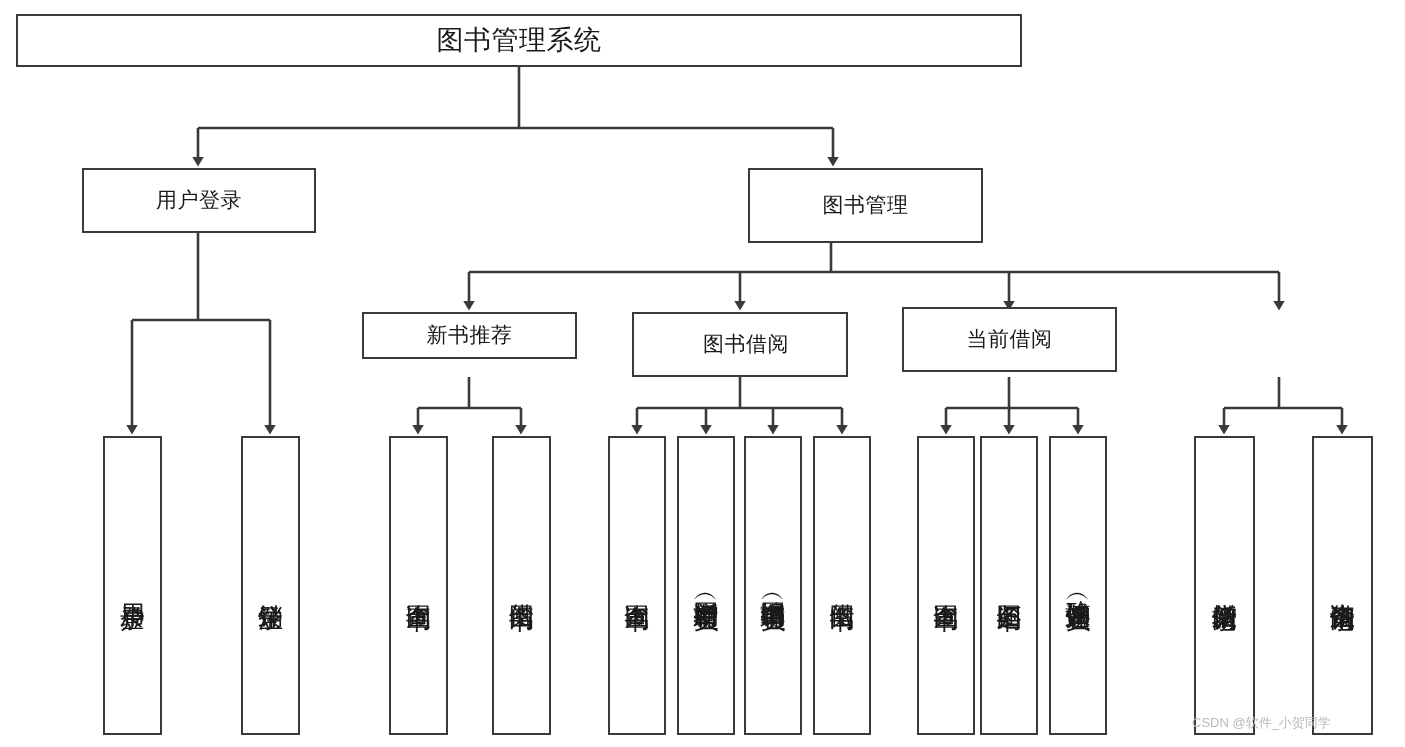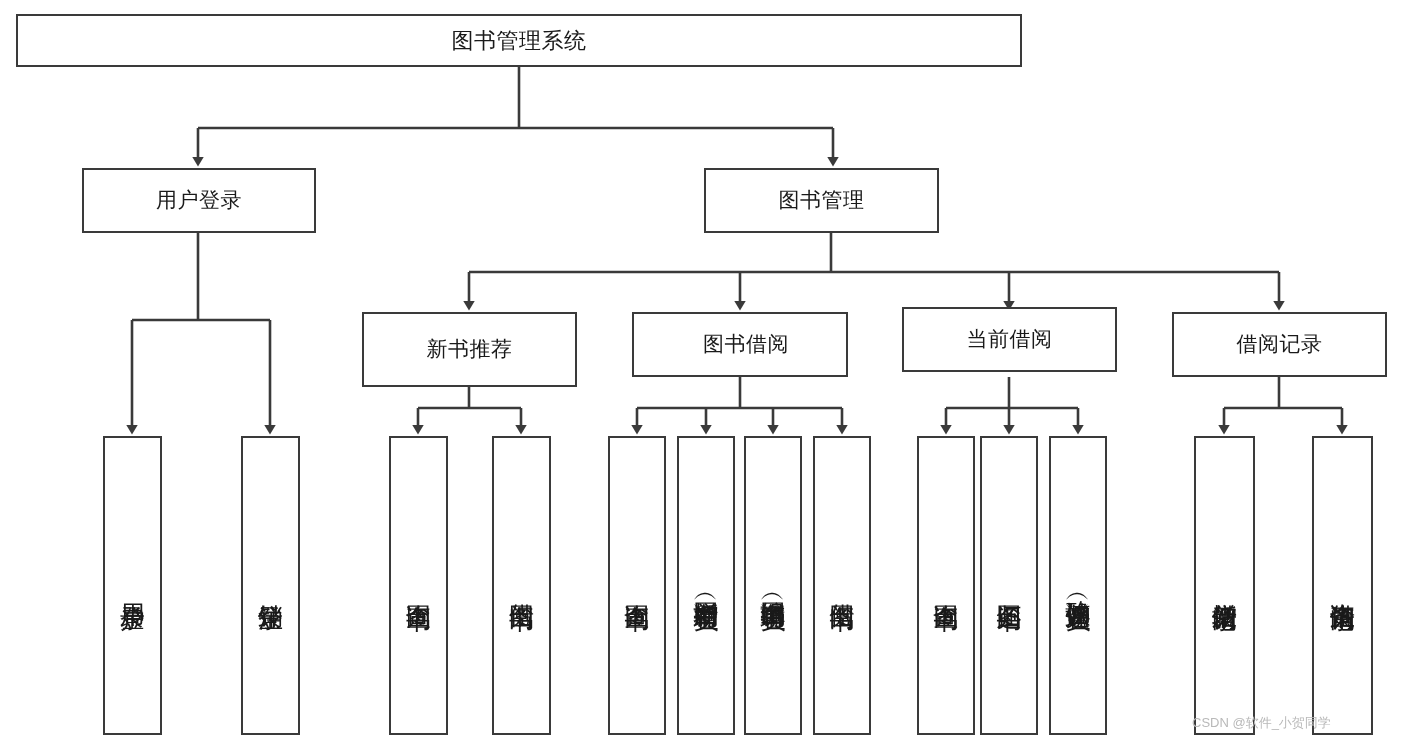--- a/index.html
+++ b/index.html
@@ -38,21 +38,21 @@
     text-align: center;
     line-height: 1.18;
   }
   
   .node.horiz .label {
     font-size: 21px;
     letter-spacing: 0.5px;
     white-space: nowrap;
   }
   .node.root .label {
-    font-size: 22px;
+    font-size: 27px;
   }
   
   .node.vert {
     align-items: center;
     justify-content: center;
     padding: 4px 0;
   }
   .node.vert .label {
     writing-mode: vertical-rl;
     text-orientation: upright;
@@ -129,36 +129,33 @@
     </g>
   </svg>
 
   <div class="node horiz root" style="left:16px; top:14px; width:1006px; height:53px;">
     <span class="label">图书管理系统</span>
   </div>
 
   <div class="node horiz" style="left:82px; top:168px; width:234px; height:65px;">
     <span class="label">用户登录</span>
   </div>
-  <div class="node horiz" style="left:704px; top:168px; width:235px; height:65px;">
+  <div class="node horiz" style="left:748px; top:168px; width:235px; height:75px;">
     <span class="label">图书管理</span>
   </div>
 
-  <div class="node horiz" style="left:362px; top:312px; width:215px; height:75px;">
+  <div class="node horiz" style="left:362px; top:312px; width:215px; height:47px;">
     <span class="label">新书推荐</span>
   </div>
   <div class="node horiz" style="left:632px; top:312px; width:216px; height:65px;padding-left:12px;">
     <span class="label">图书借阅</span>
   </div>
   <div class="node horiz" style="left:902px; top:307px; width:215px; height:65px;">
     <span class="label">当前借阅</span>
   </div>
-  <div class="node horiz" style="left:1172px; top:312px; width:215px; height:65px;">
-    <span class="label">借阅记录</span>
-  </div>
 
   <div class="node vert" style="left:103px; top:436px; width:59px; height:299px;">
     <span class="label">用户登录</span>
   </div>
   <div class="node vert" style="left:241px; top:436px; width:59px; height:299px;">
     <span class="label">注销登录</span>
   </div>
 
   <div class="node vert" style="left:389px; top:436px; width:59px; height:299px;">
     <span class="label">查询图书</span>

